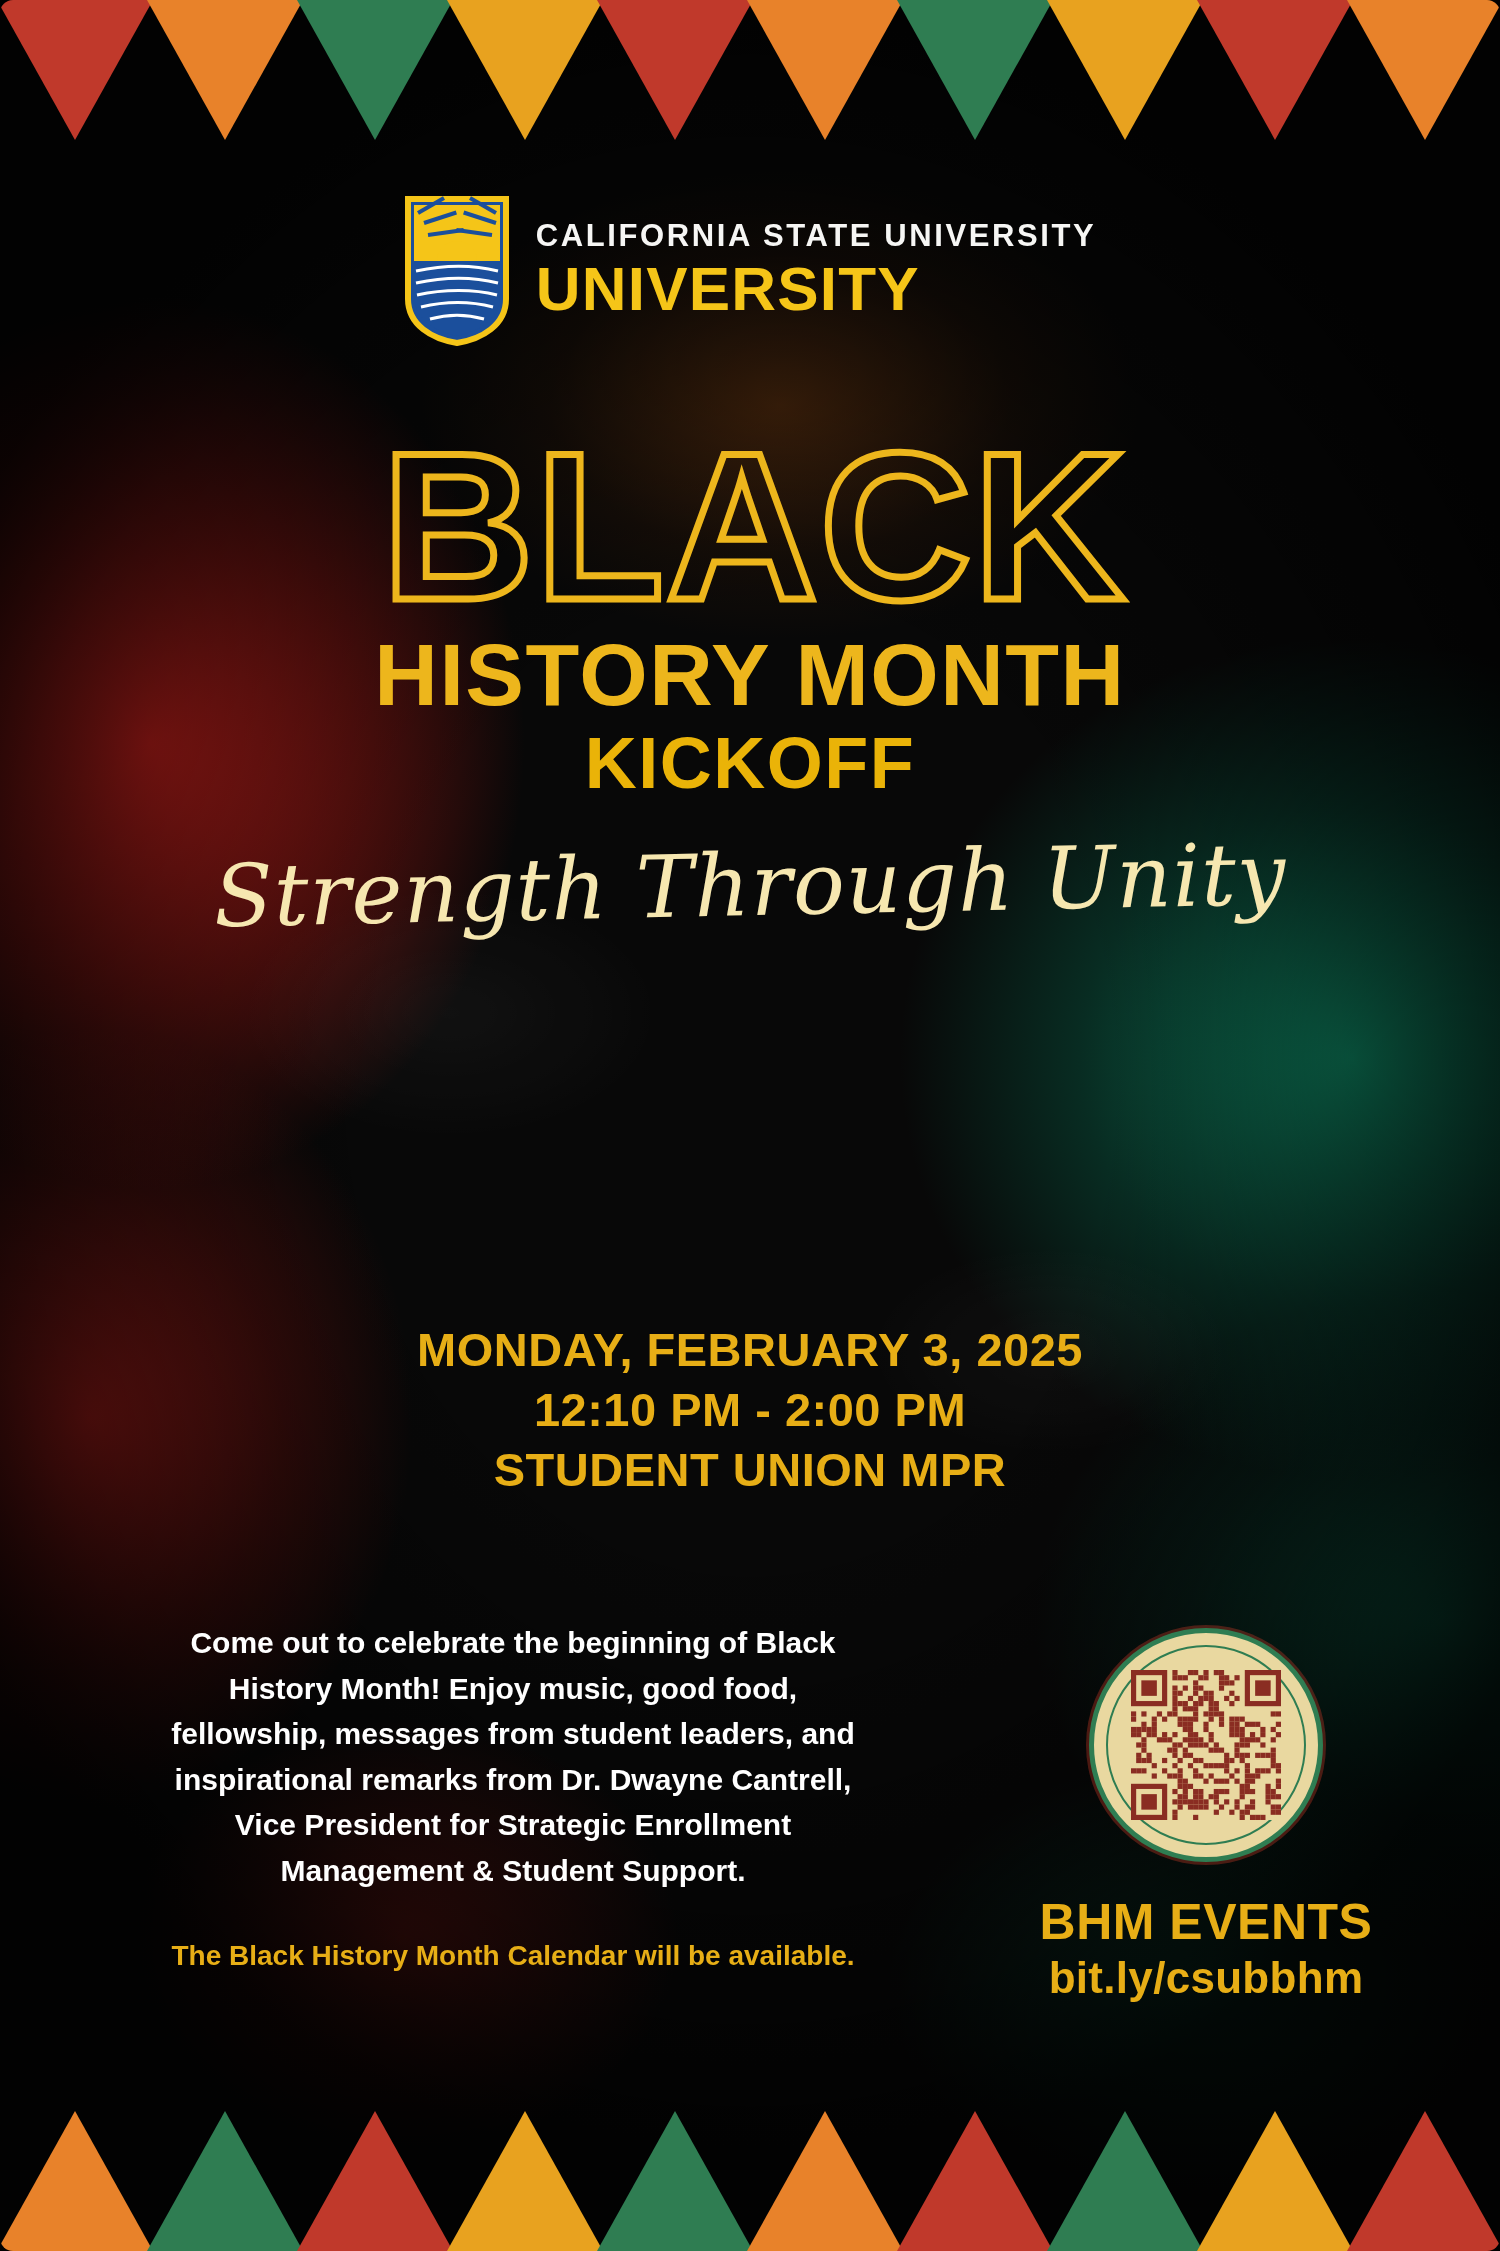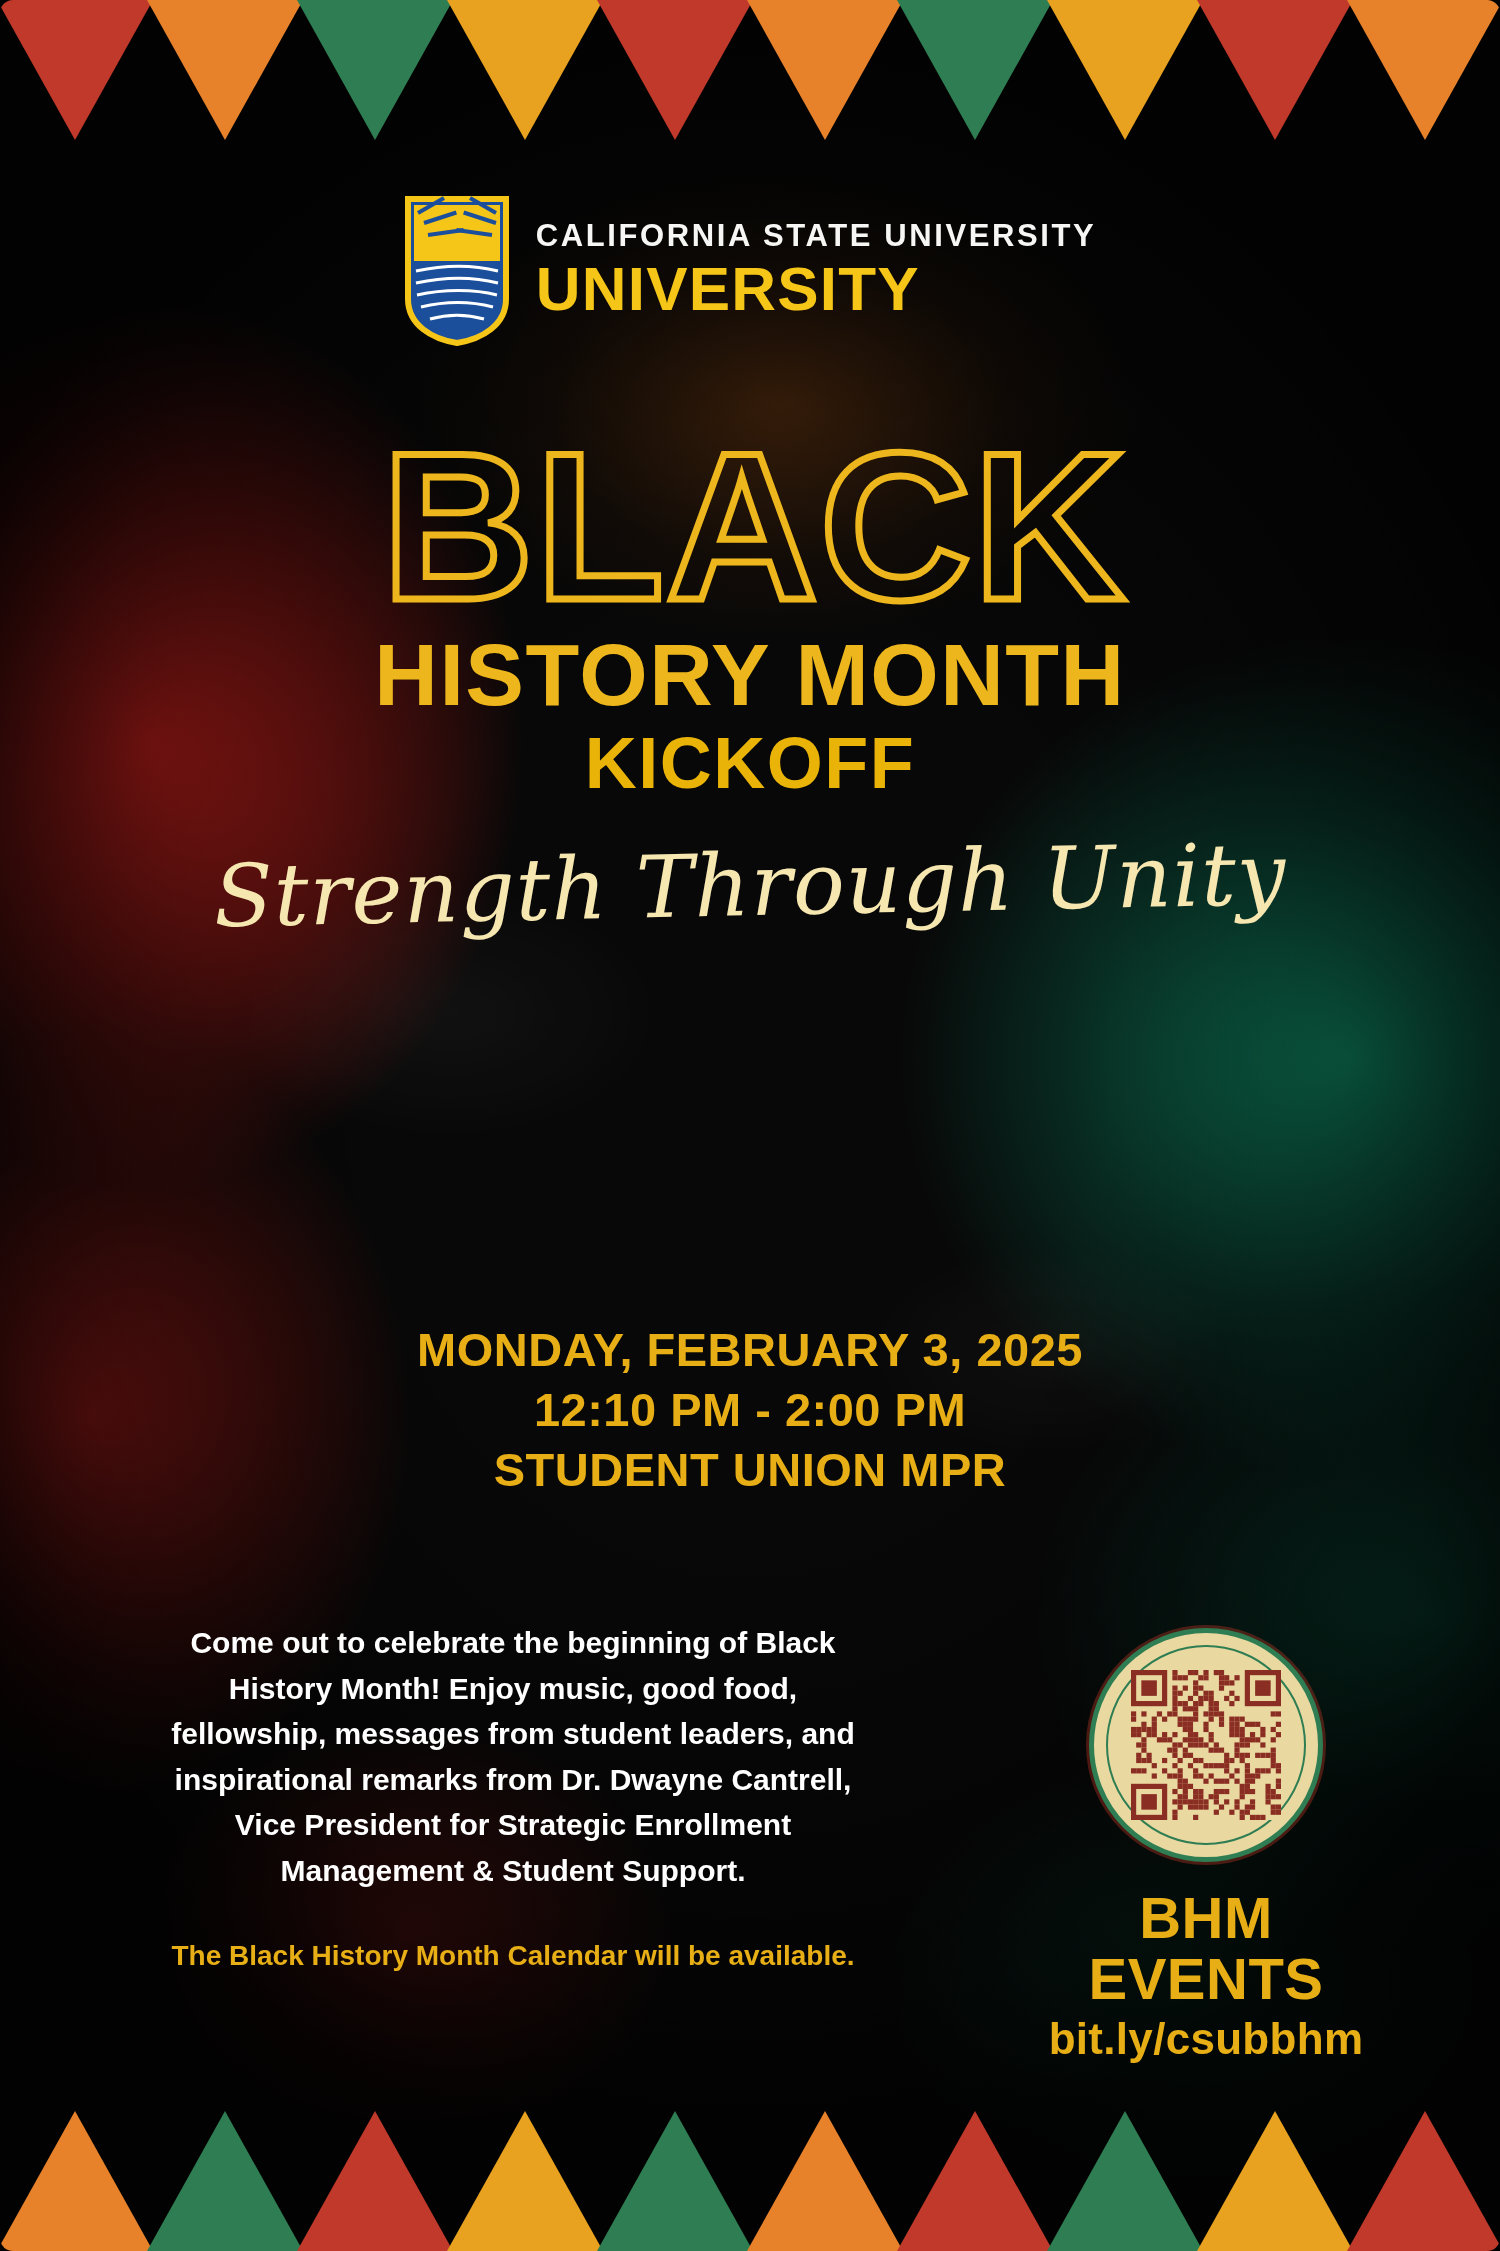--- a/index.html
+++ b/index.html
@@ -232,24 +232,24 @@
     inset: 12px;
     border-radius: 50%;
     border: 2px solid #2f7d52;
   }
   .qr-code {
     position: relative;
     width: 150px;
     height: 150px;
   }
   .qr-events {
-    margin-top: 26px;
+    margin-top: 34px;
     color: #e7ae16;
     font-weight: bold;
-    font-size: 58px;
+    font-size: 50px;
     letter-spacing: .5px;
     line-height: 1.05;
   }
   .qr-url {
     color: #e7ae16;
     font-weight: bold;
     font-size: 44px;
     letter-spacing: .3px;
     line-height: 1.15;
     margin-top: 4px;

